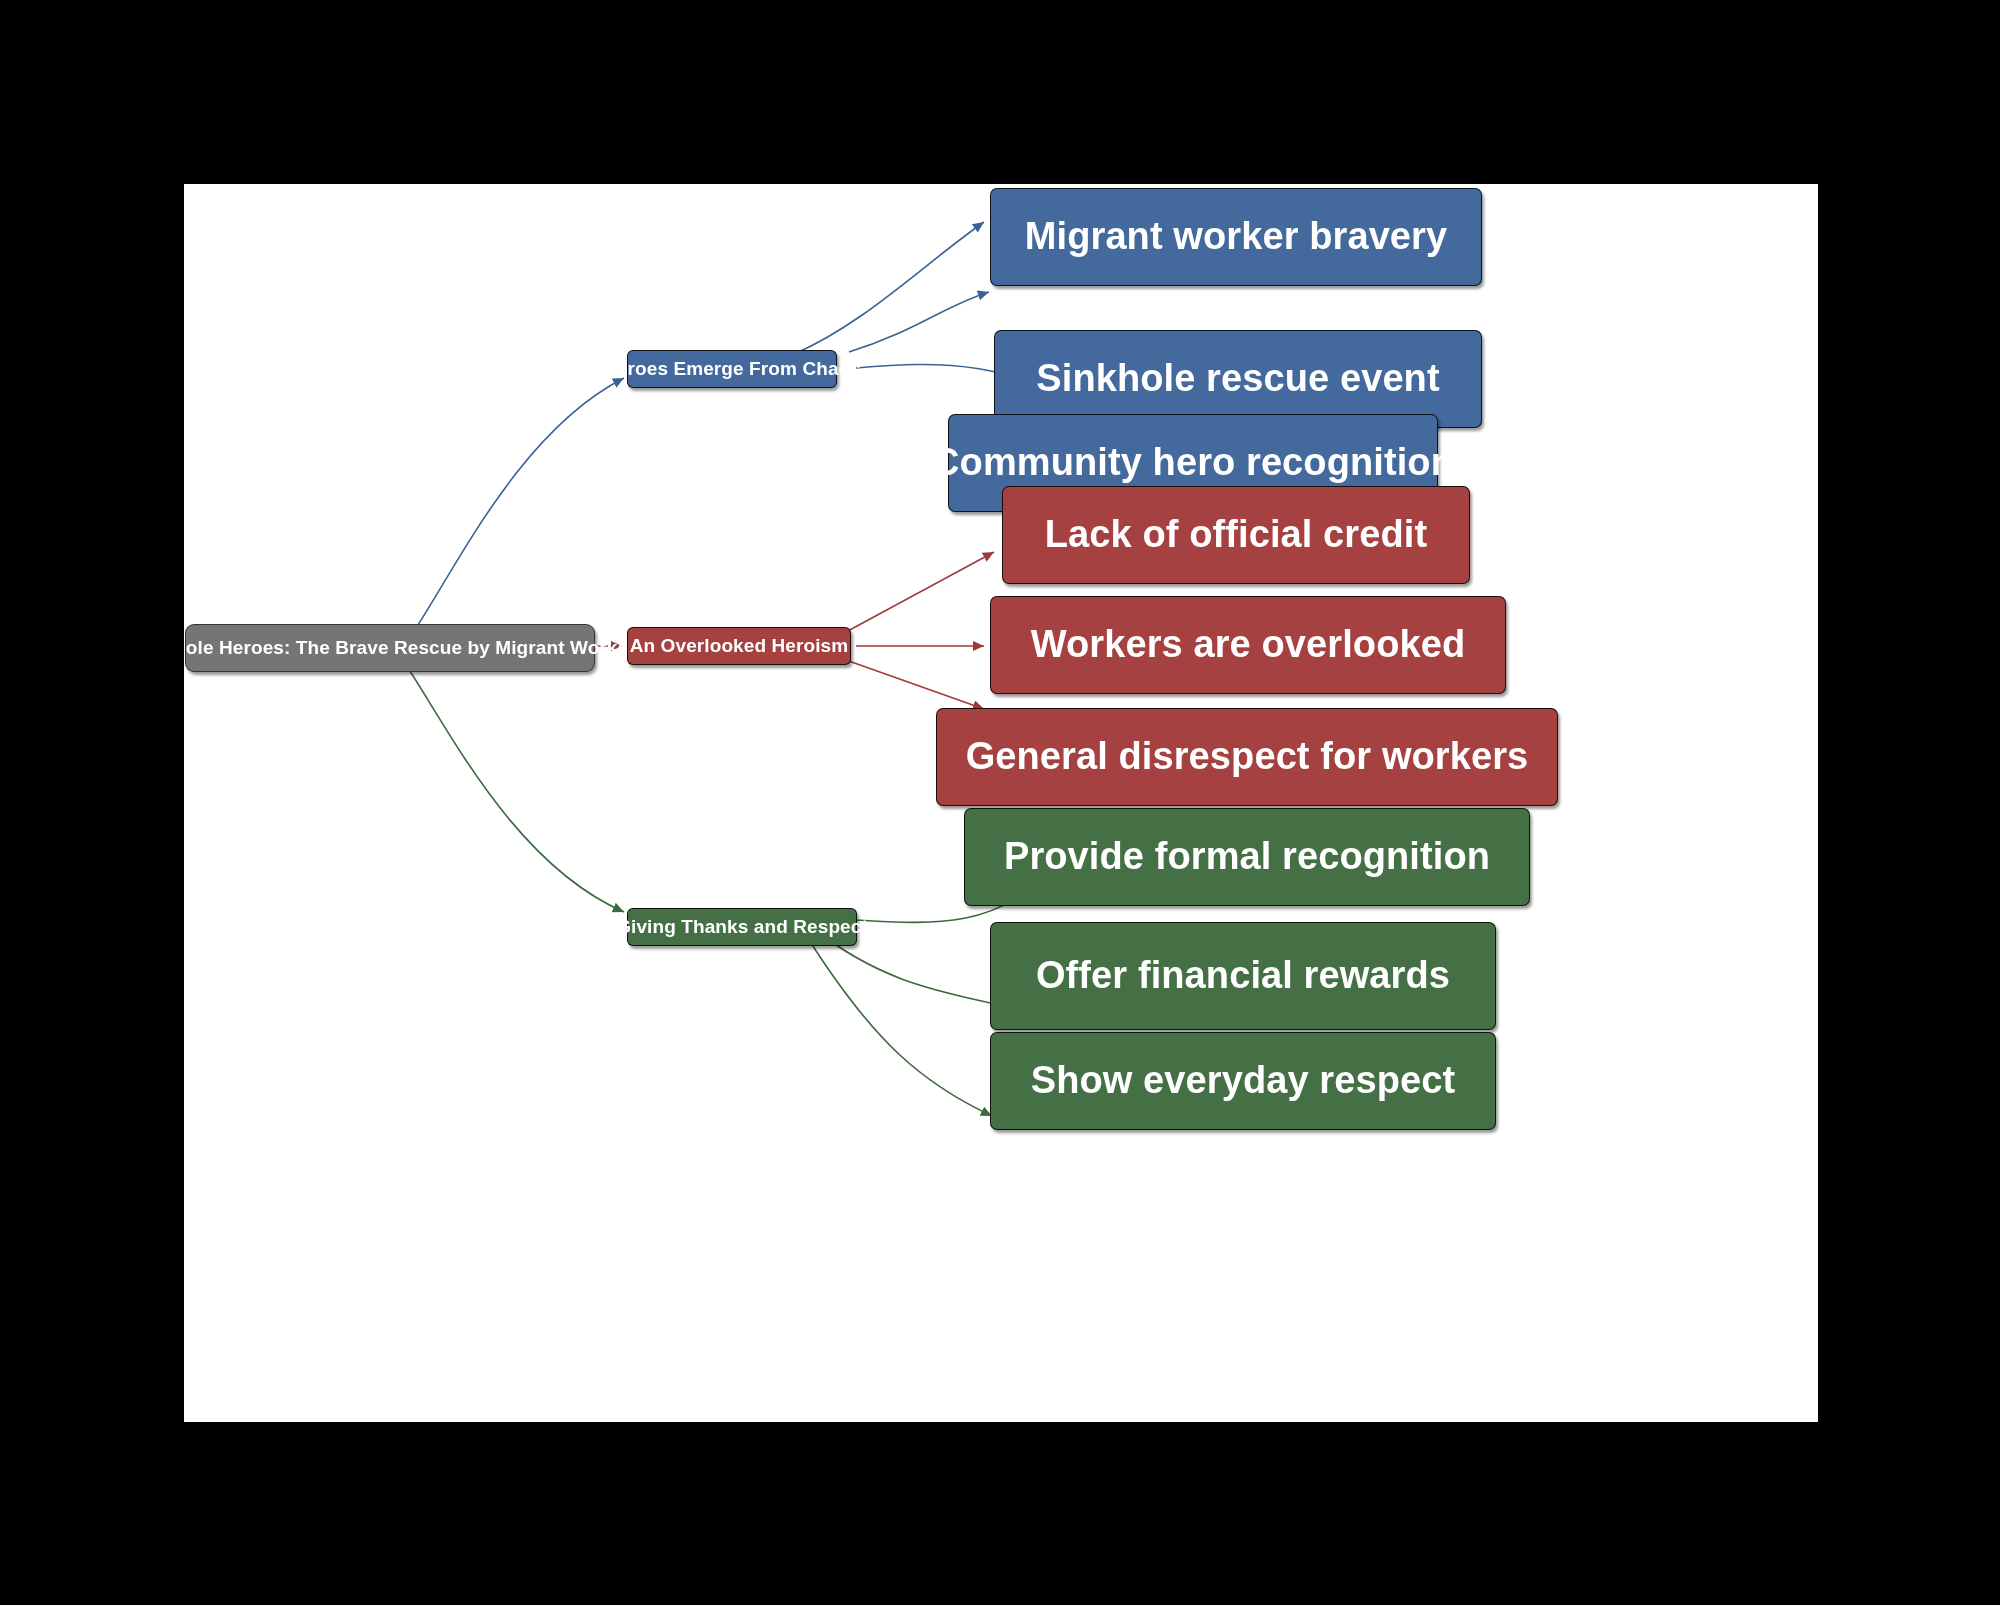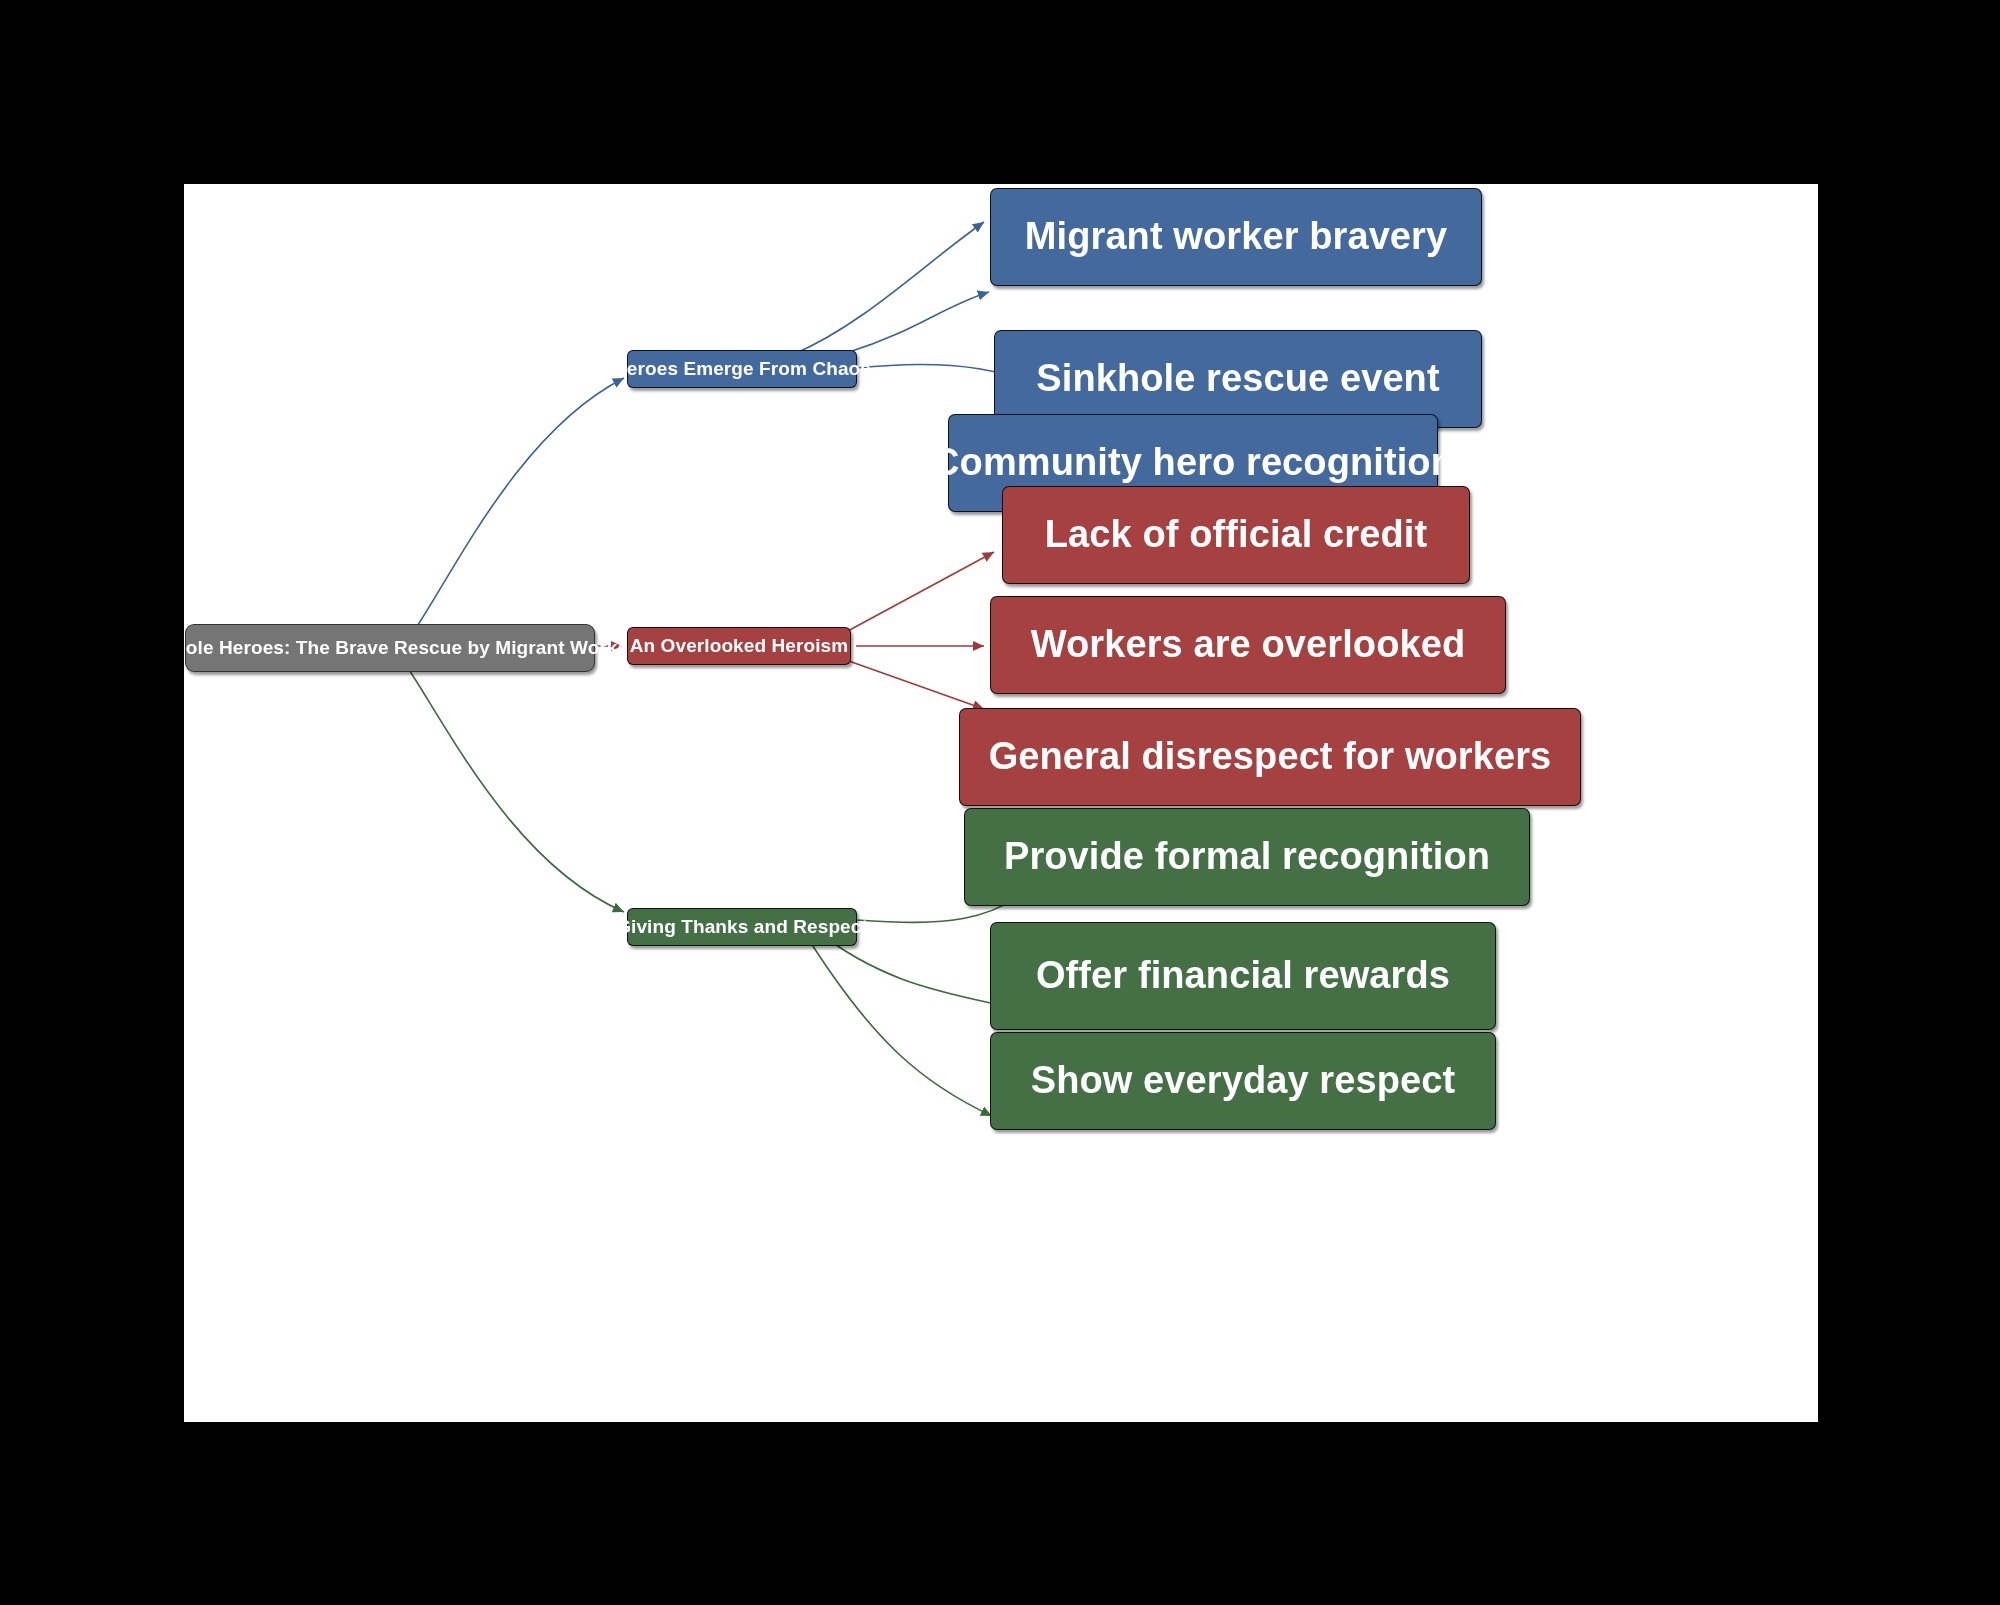--- a/index.html
+++ b/index.html
@@ -114,21 +114,21 @@
 
       <path d="M 672 736 C 760 742 810 740 862 692" fill="none" stroke="#3C6A3C" stroke-width="1.6" marker-end="url(#ah-green)"></path>
       <path d="M 630 745 C 700 800 760 808 820 822" fill="none" stroke="#3C6A3C" stroke-width="1.6" marker-end="url(#ah-green)"></path>
       <path d="M 620 748 C 690 860 740 900 808 932" fill="none" stroke="#3C6A3C" stroke-width="1.6" marker-end="url(#ah-green)"></path>
     </svg>
 
     <div class="node root" style="left:1px; top:440px; width:410px; height:48px;">
       <span>Sinkhole Heroes: The Brave Rescue by Migrant Workers</span>
     </div>
 
-    <div class="node branch n-blue" style="left:443px; top:166px; width:230px; height:38px;">
+    <div class="node branch n-blue" style="left:443px; top:166px; width:210px; height:38px;">
       <span>Heroes Emerge From Chaos</span>
     </div>
 
     <div class="node branch n-red" style="left:443px; top:443px; width:224px; height:38px;">
       <span>An Overlooked Heroism</span>
     </div>
 
     <div class="node branch n-green" style="left:443px; top:724px; width:230px; height:38px;">
       <span>Giving Thanks and Respect</span>
     </div>
@@ -146,21 +146,21 @@
     </div>
 
     <div class="node leaf n-red" style="left:818px; top:302px; width:468px; height:98px;">
       <span>Lack of official credit</span>
     </div>
 
     <div class="node leaf n-red" style="left:806px; top:412px; width:516px; height:98px;">
       <span>Workers are overlooked</span>
     </div>
 
-    <div class="node leaf n-red" style="left:775px; top:524px; width:622px; height:98px;">
+    <div class="node leaf n-red" style="left:752px; top:524px; width:622px; height:98px;">
       <span>General disrespect for workers</span>
     </div>
 
     <div class="node leaf n-green" style="left:780px; top:624px; width:566px; height:98px;">
       <span>Provide formal recognition</span>
     </div>
 
     <div class="node leaf n-green" style="left:806px; top:738px; width:506px; height:108px;">
       <span>Offer financial rewards</span>
     </div>

